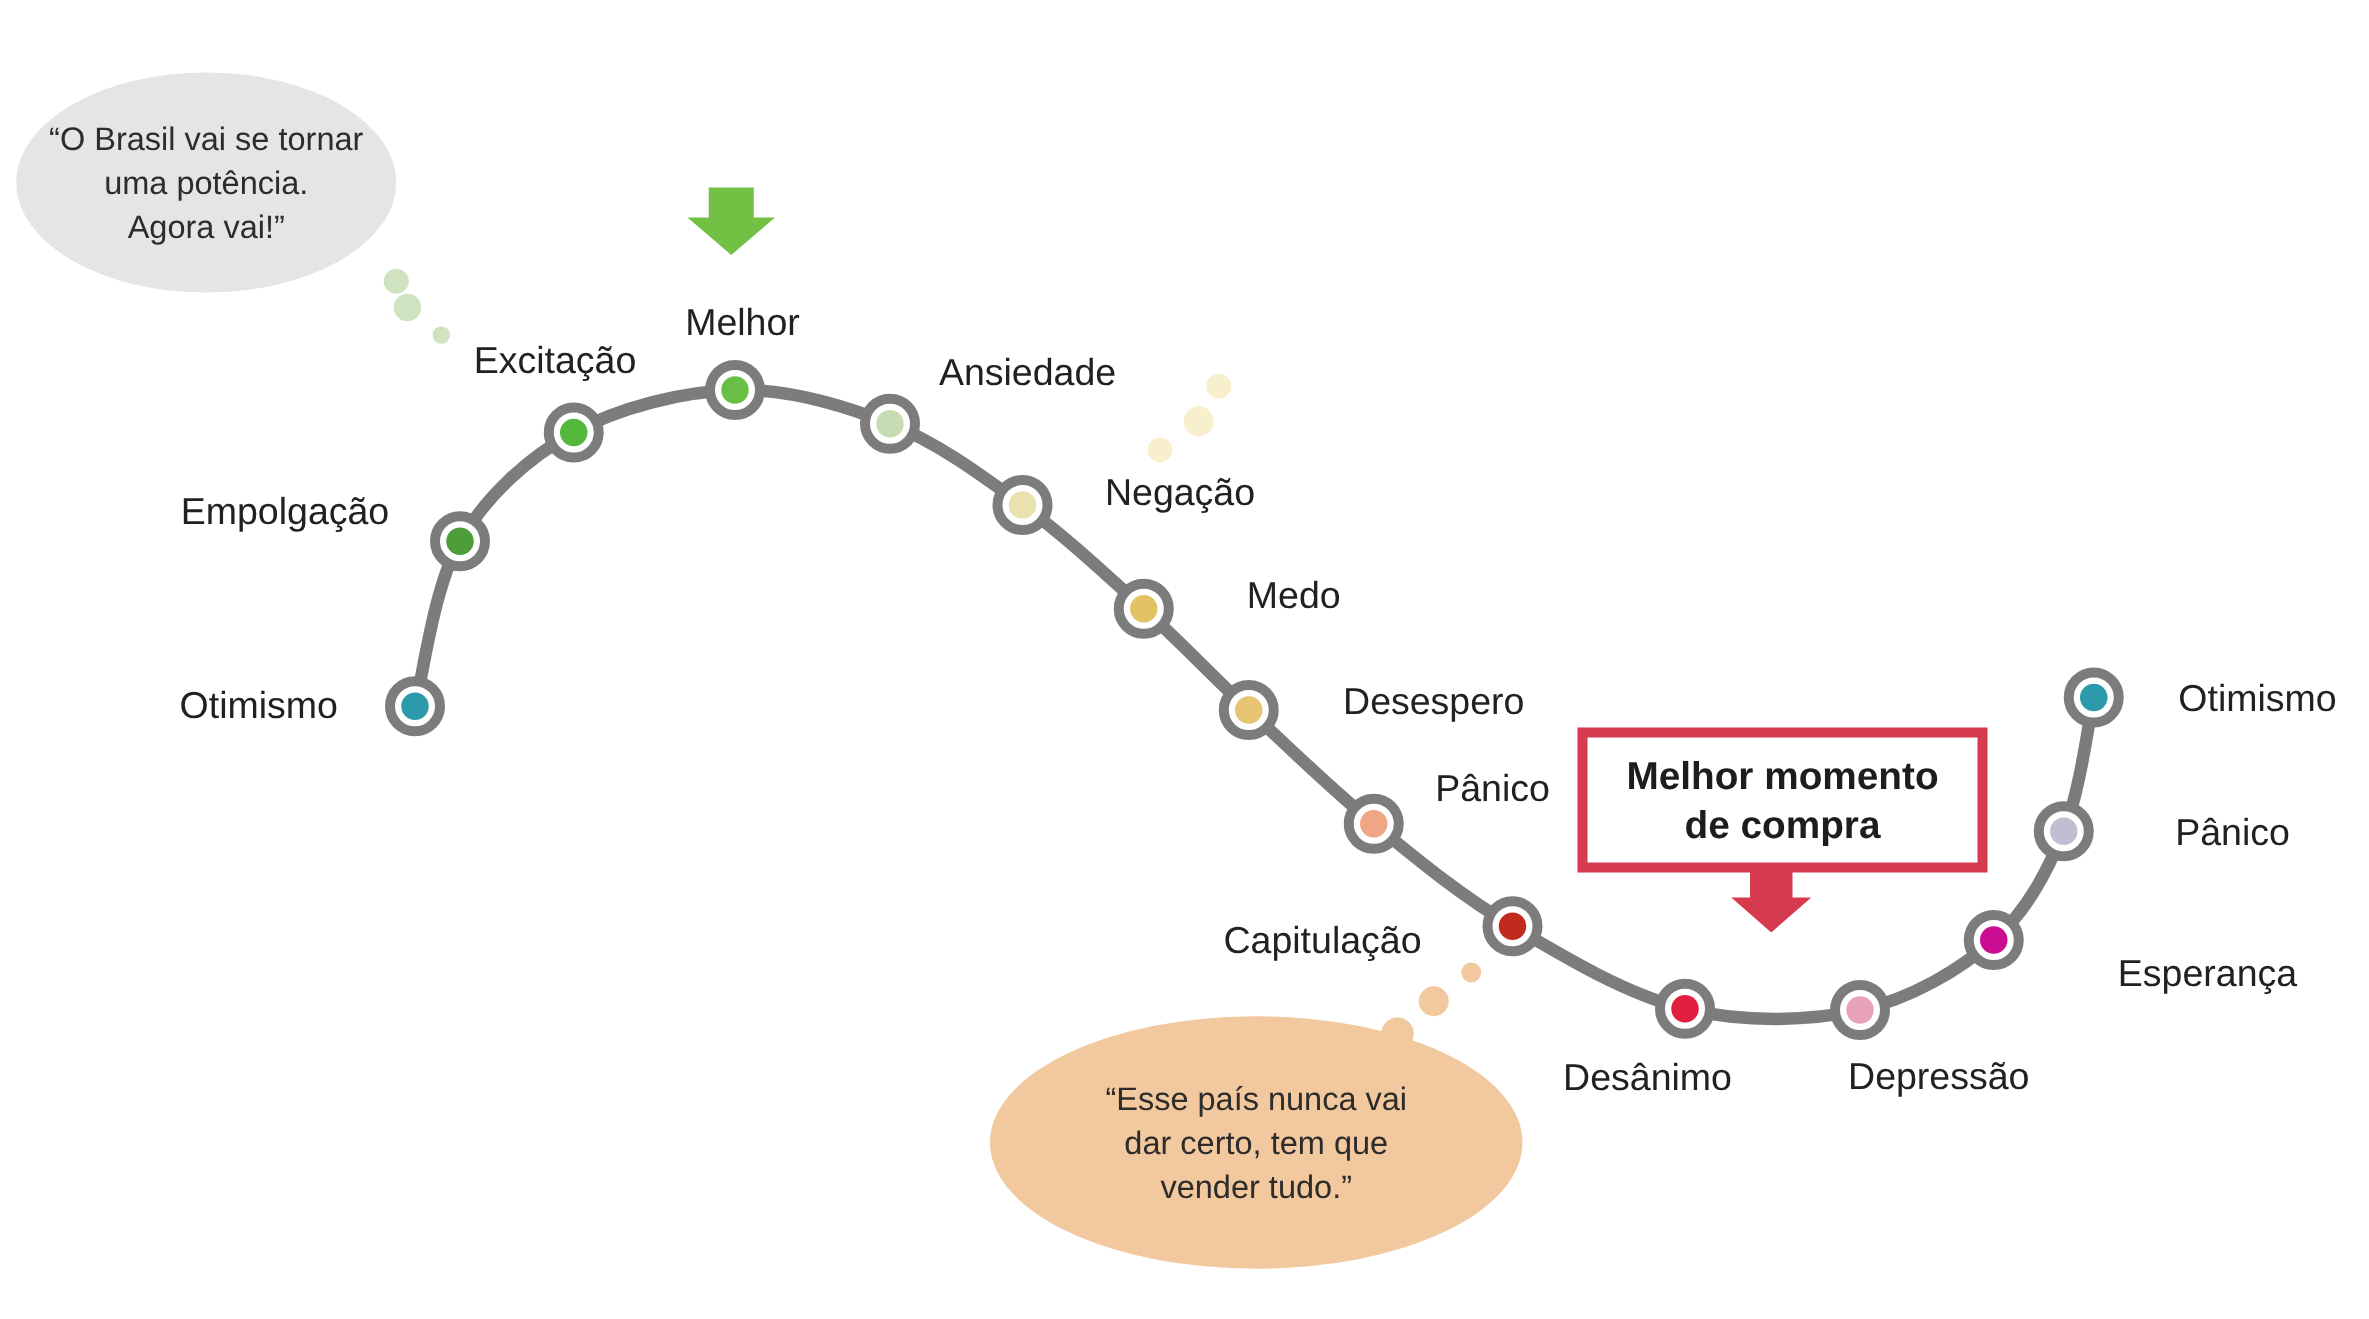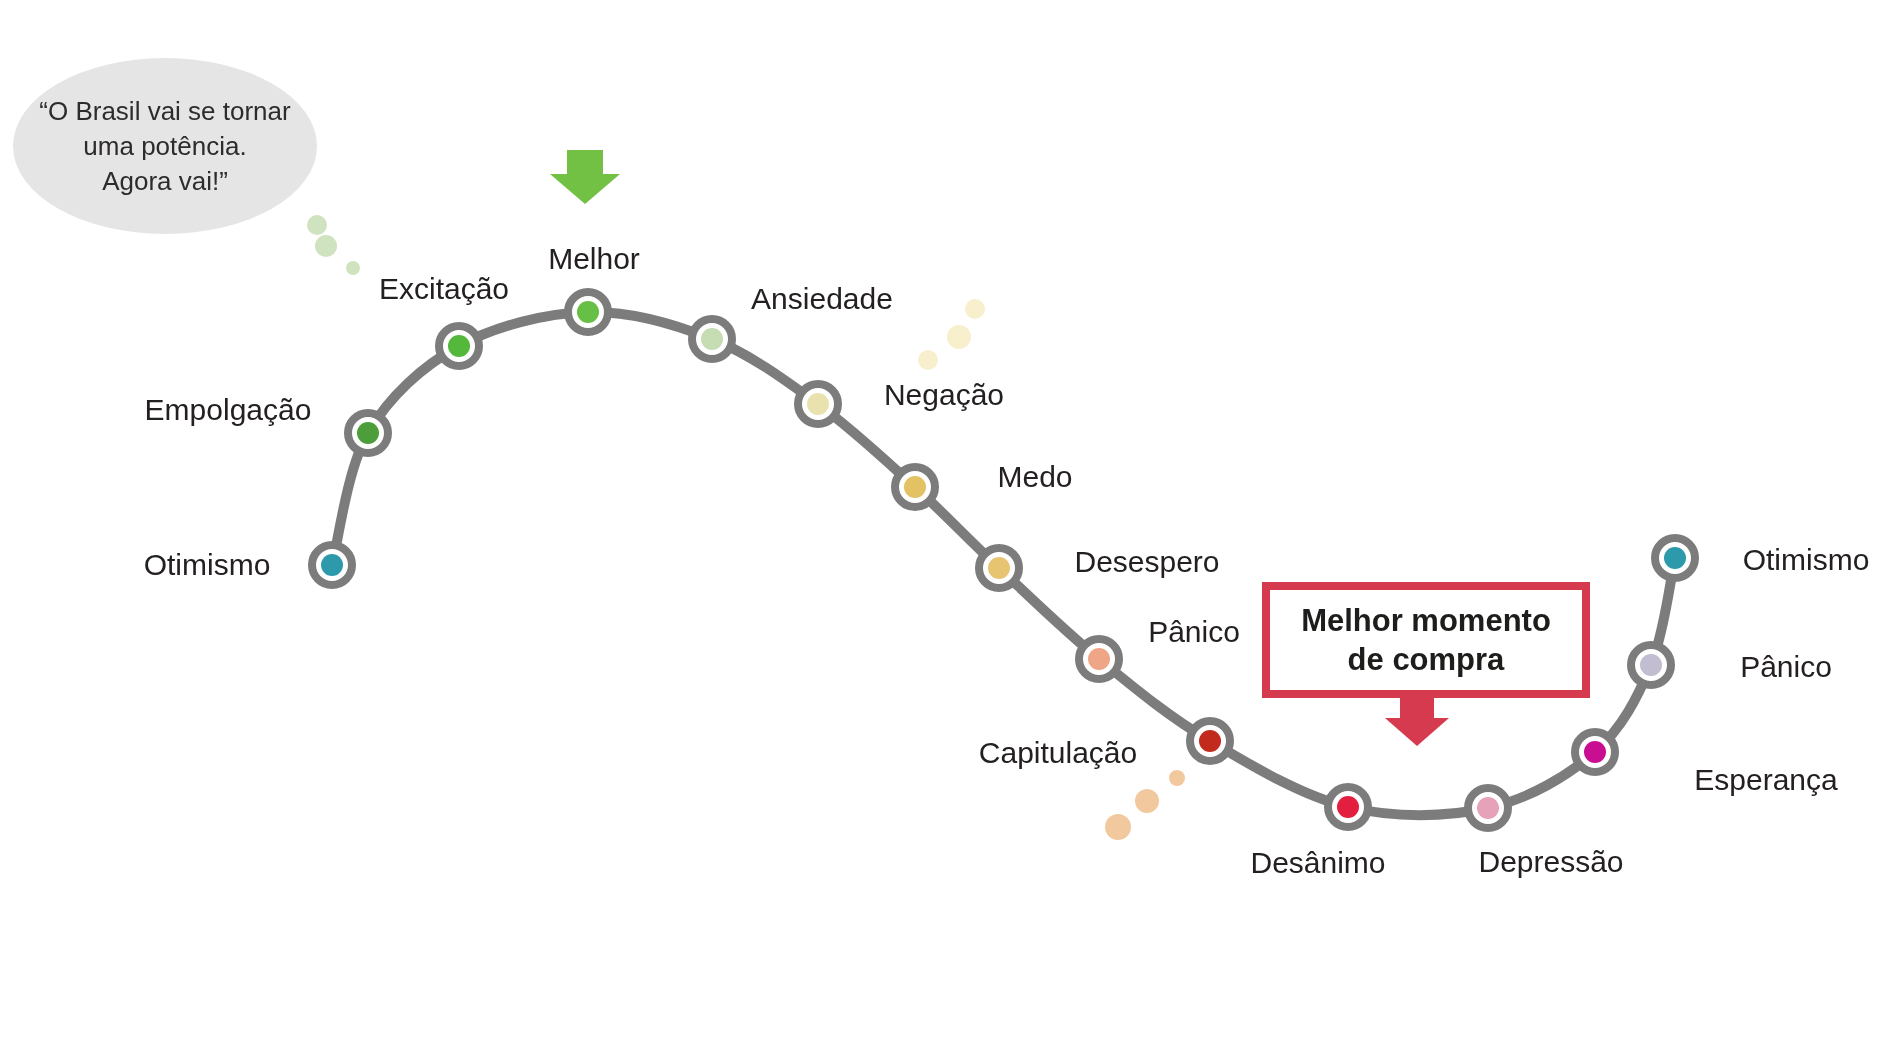--- a/index.html
+++ b/index.html
@@ -101,20 +101,25 @@
 Agora vai!”</div>
   </div>
   <div class="tail-dot td-g1"></div>
   <div class="tail-dot td-g2"></div>
   <div class="tail-dot td-g3"></div>
 
   <div class="tail-dot td-y1"></div>
   <div class="tail-dot td-y2"></div>
   <div class="tail-dot td-y3"></div>
 
+  <div class="bubble orange">
+    <div class="bubble-text">“Esse país nunca vai
+dar certo, tem que
+vender tudo.”</div>
+  </div>
   <div class="tail-dot td-o1"></div>
   <div class="tail-dot td-o2"></div>
   <div class="tail-dot td-o3"></div>
 
   <div class="arrow-stem ga-stem"></div>
   <div class="arrow-head ga-head"></div>
 
   <div class="callout red">
     <div class="callout-text">Melhor momento
 de compra</div>

